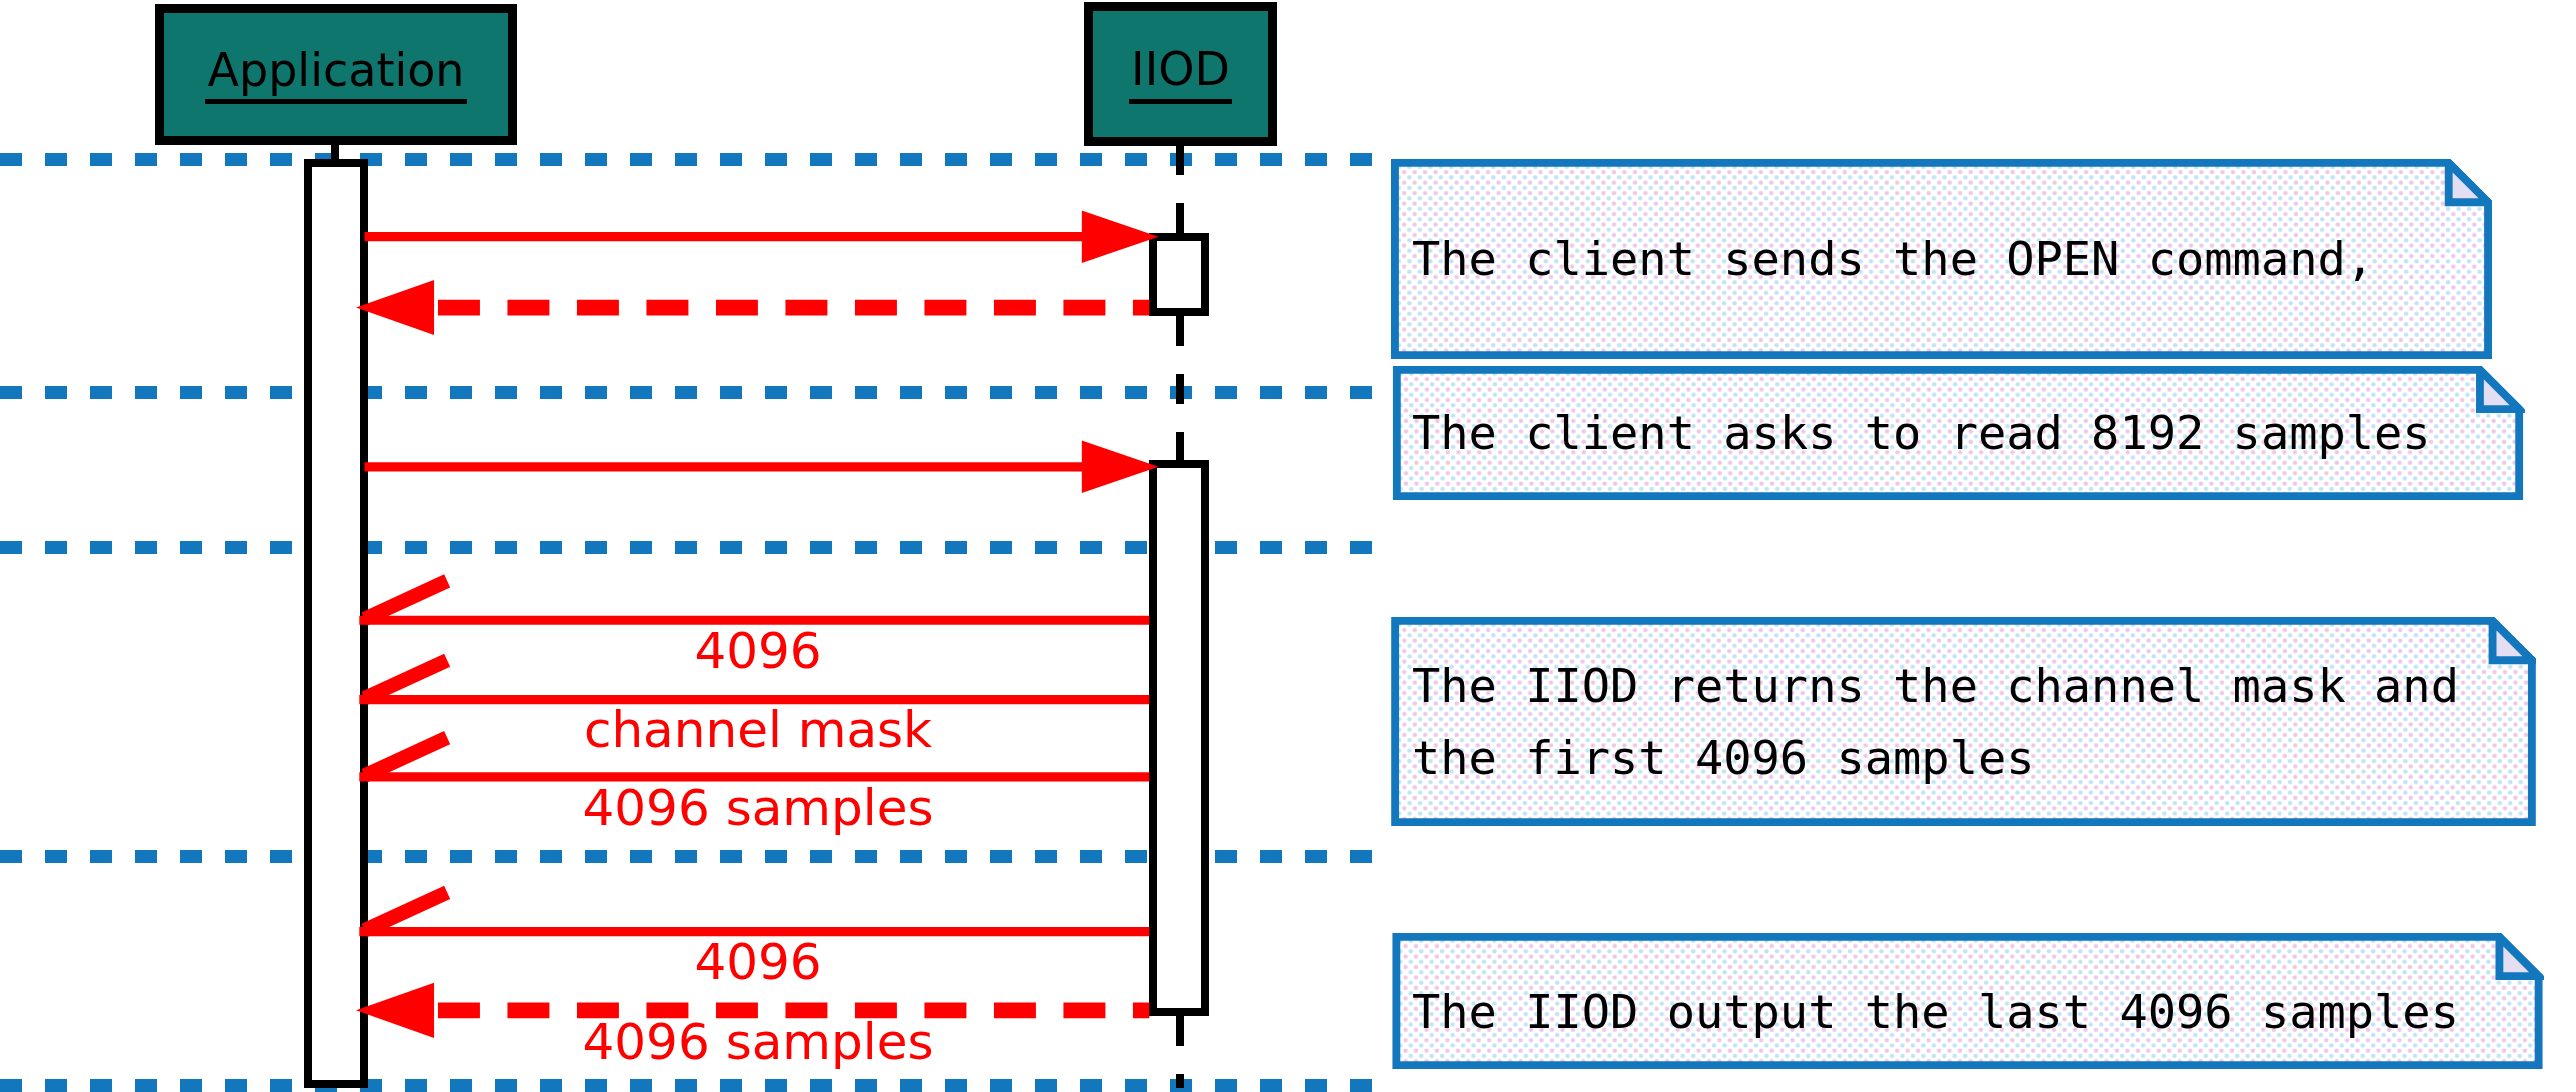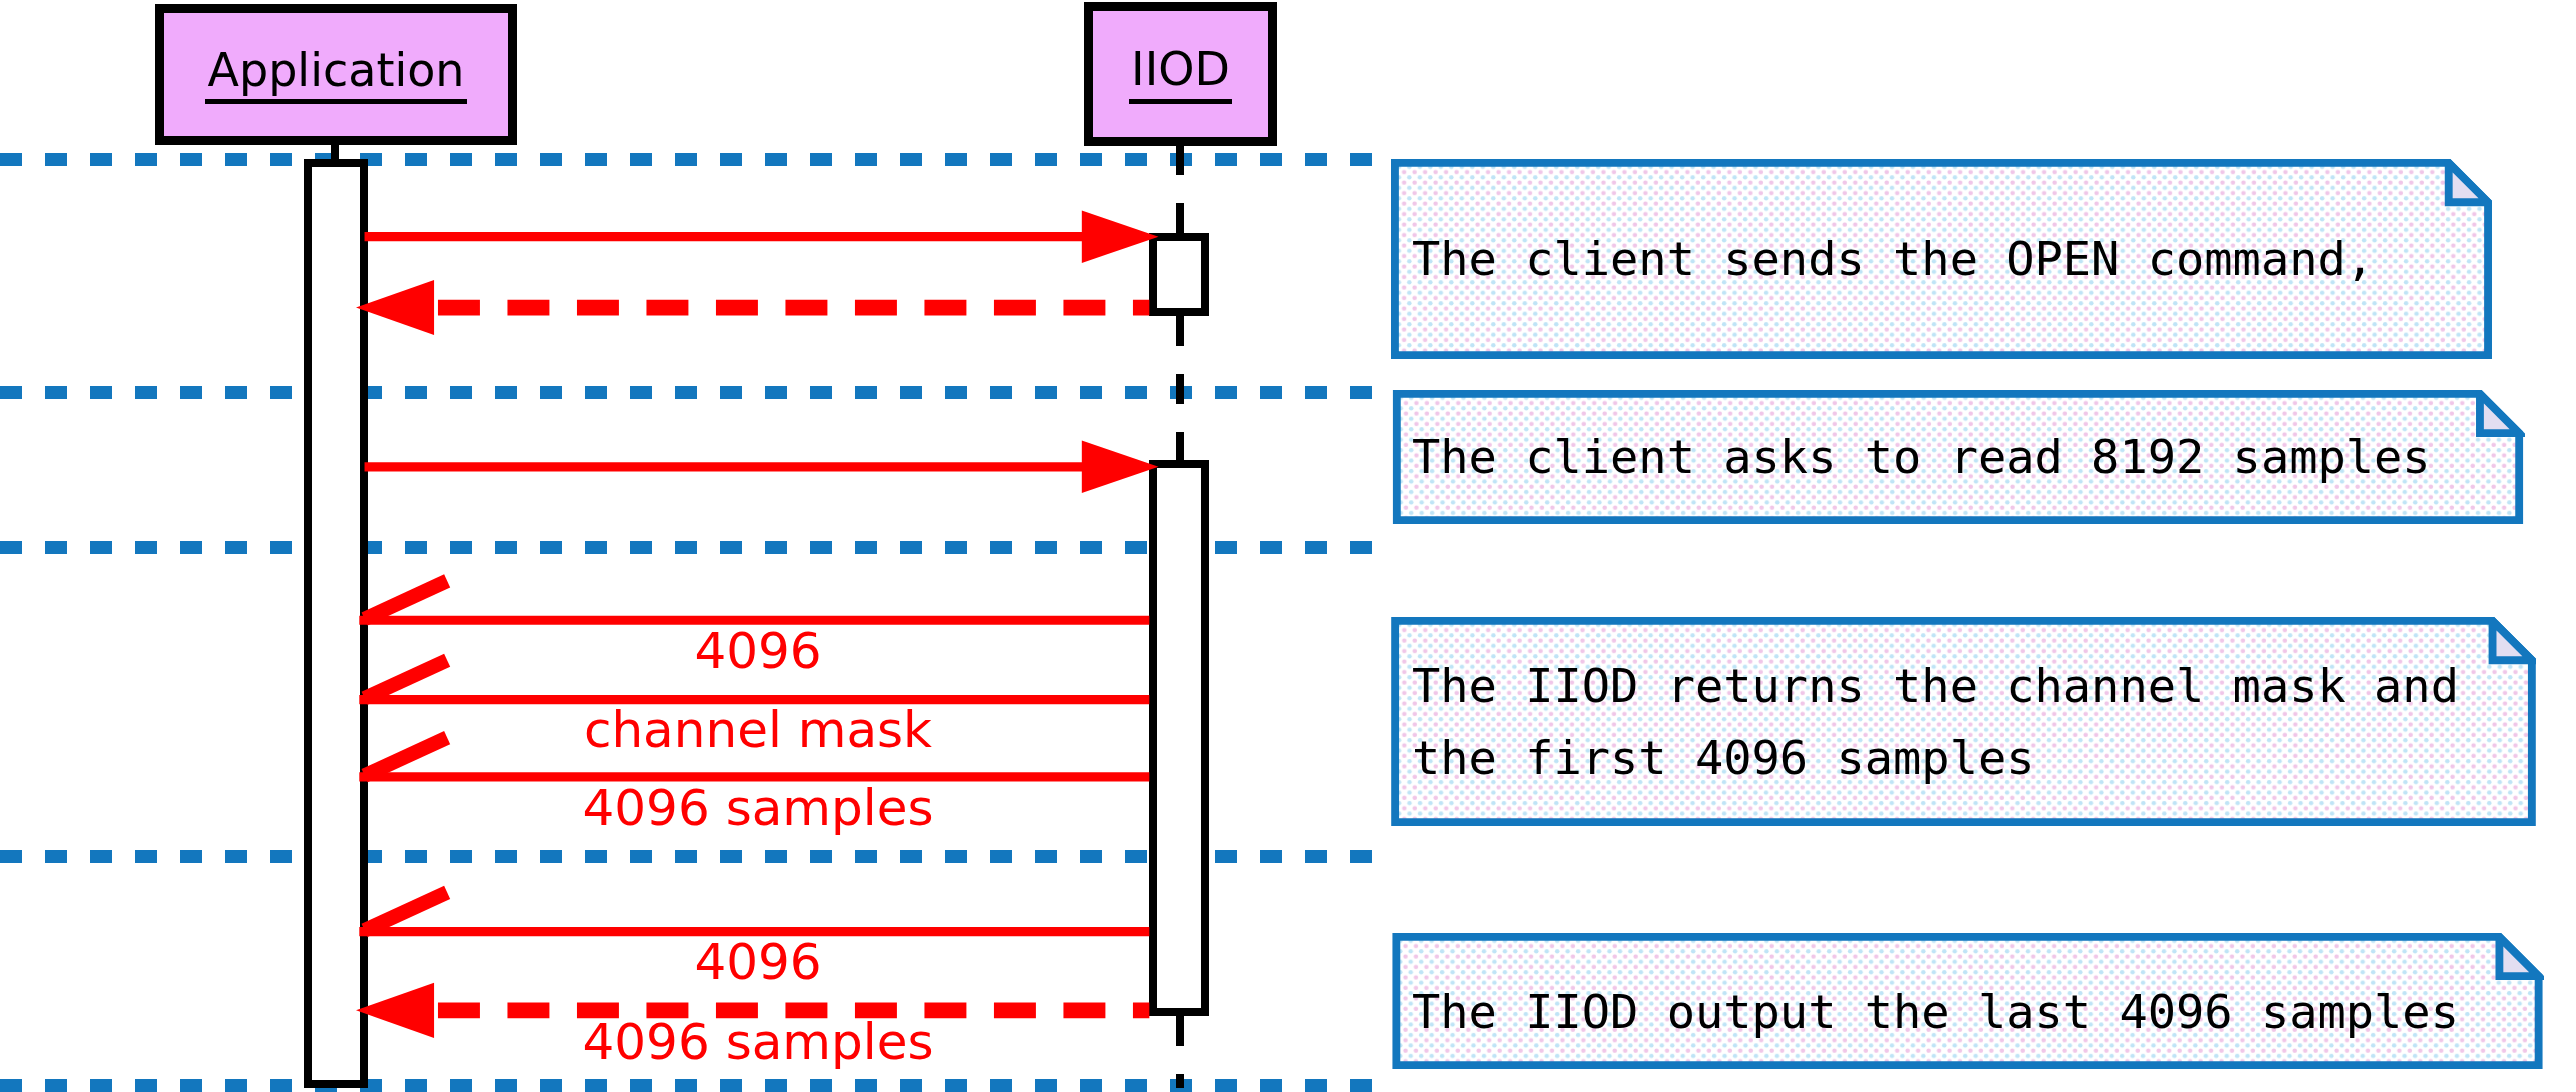--- a/index.html
+++ b/index.html
@@ -7,21 +7,21 @@
     position:relative;width:2576px;height:1093px;background:#ffffff;overflow:hidden;
     font-family:"DejaVu Sans",sans-serif;
   }
   
   .sep{
     position:absolute;left:0;width:1383px;height:13px;
     background:repeating-linear-gradient(90deg,#1377BE 0 22px,transparent 22px 45px);
   }
   
   .actor{
-    position:absolute;box-sizing:border-box;background:#f0abfc;border:9.2px solid #000;
+    position:absolute;box-sizing:border-box;background:#0f766e;border:9.2px solid #000;
     display:flex;align-items:center;justify-content:center;
   }
   .actor .nm{
     font-size:46px;color:#000;line-height:1.1;
     border-bottom:5.2px solid #000;padding:0 2.6px 3.9px 2.6px;
   }
   
   .life-solid{position:absolute;width:7.9px;background:#000;}
   .life-dash{
     position:absolute;width:7.9px;
@@ -136,21 +136,21 @@
   <div class="note" style="left:1391px;top:159px;width:1101px;height:200px">
     <svg width="1101" height="200" viewBox="0 0 1679 305">
       <path d="M6 6 H1613 L1673 66 V299 H6 Z" fill="url(#dotpat)" stroke="#1377BE" stroke-width="12" stroke-linejoin="miter"></path>
       <path d="M1613 6 V66 H1673 Z" fill="#E3DEF1" stroke="#1377BE" stroke-width="12"></path>
     </svg>
     <div class="note-text">
       <span>The client sends the OPEN command,</span>
     </div>
   </div>
 
-  <div class="note" style="left:1391px;top:390px;width:1134px;height:134px">
+  <div class="note" style="left:1391px;top:366px;width:1134px;height:134px">
     <svg width="1134" height="134" viewBox="0 0 1729 205">
       <path d="M6 6 H1663 L1723 66 V199 H6 Z" fill="url(#dotpat)" stroke="#1377BE" stroke-width="12" stroke-linejoin="miter"></path>
       <path d="M1663 6 V66 H1723 Z" fill="#E3DEF1" stroke="#1377BE" stroke-width="12"></path>
     </svg>
     <div class="note-text">
       <span>The client asks to read 8192 samples</span>
     </div>
   </div>
 
   <div class="note" style="left:1391px;top:617px;width:1145px;height:209px">

